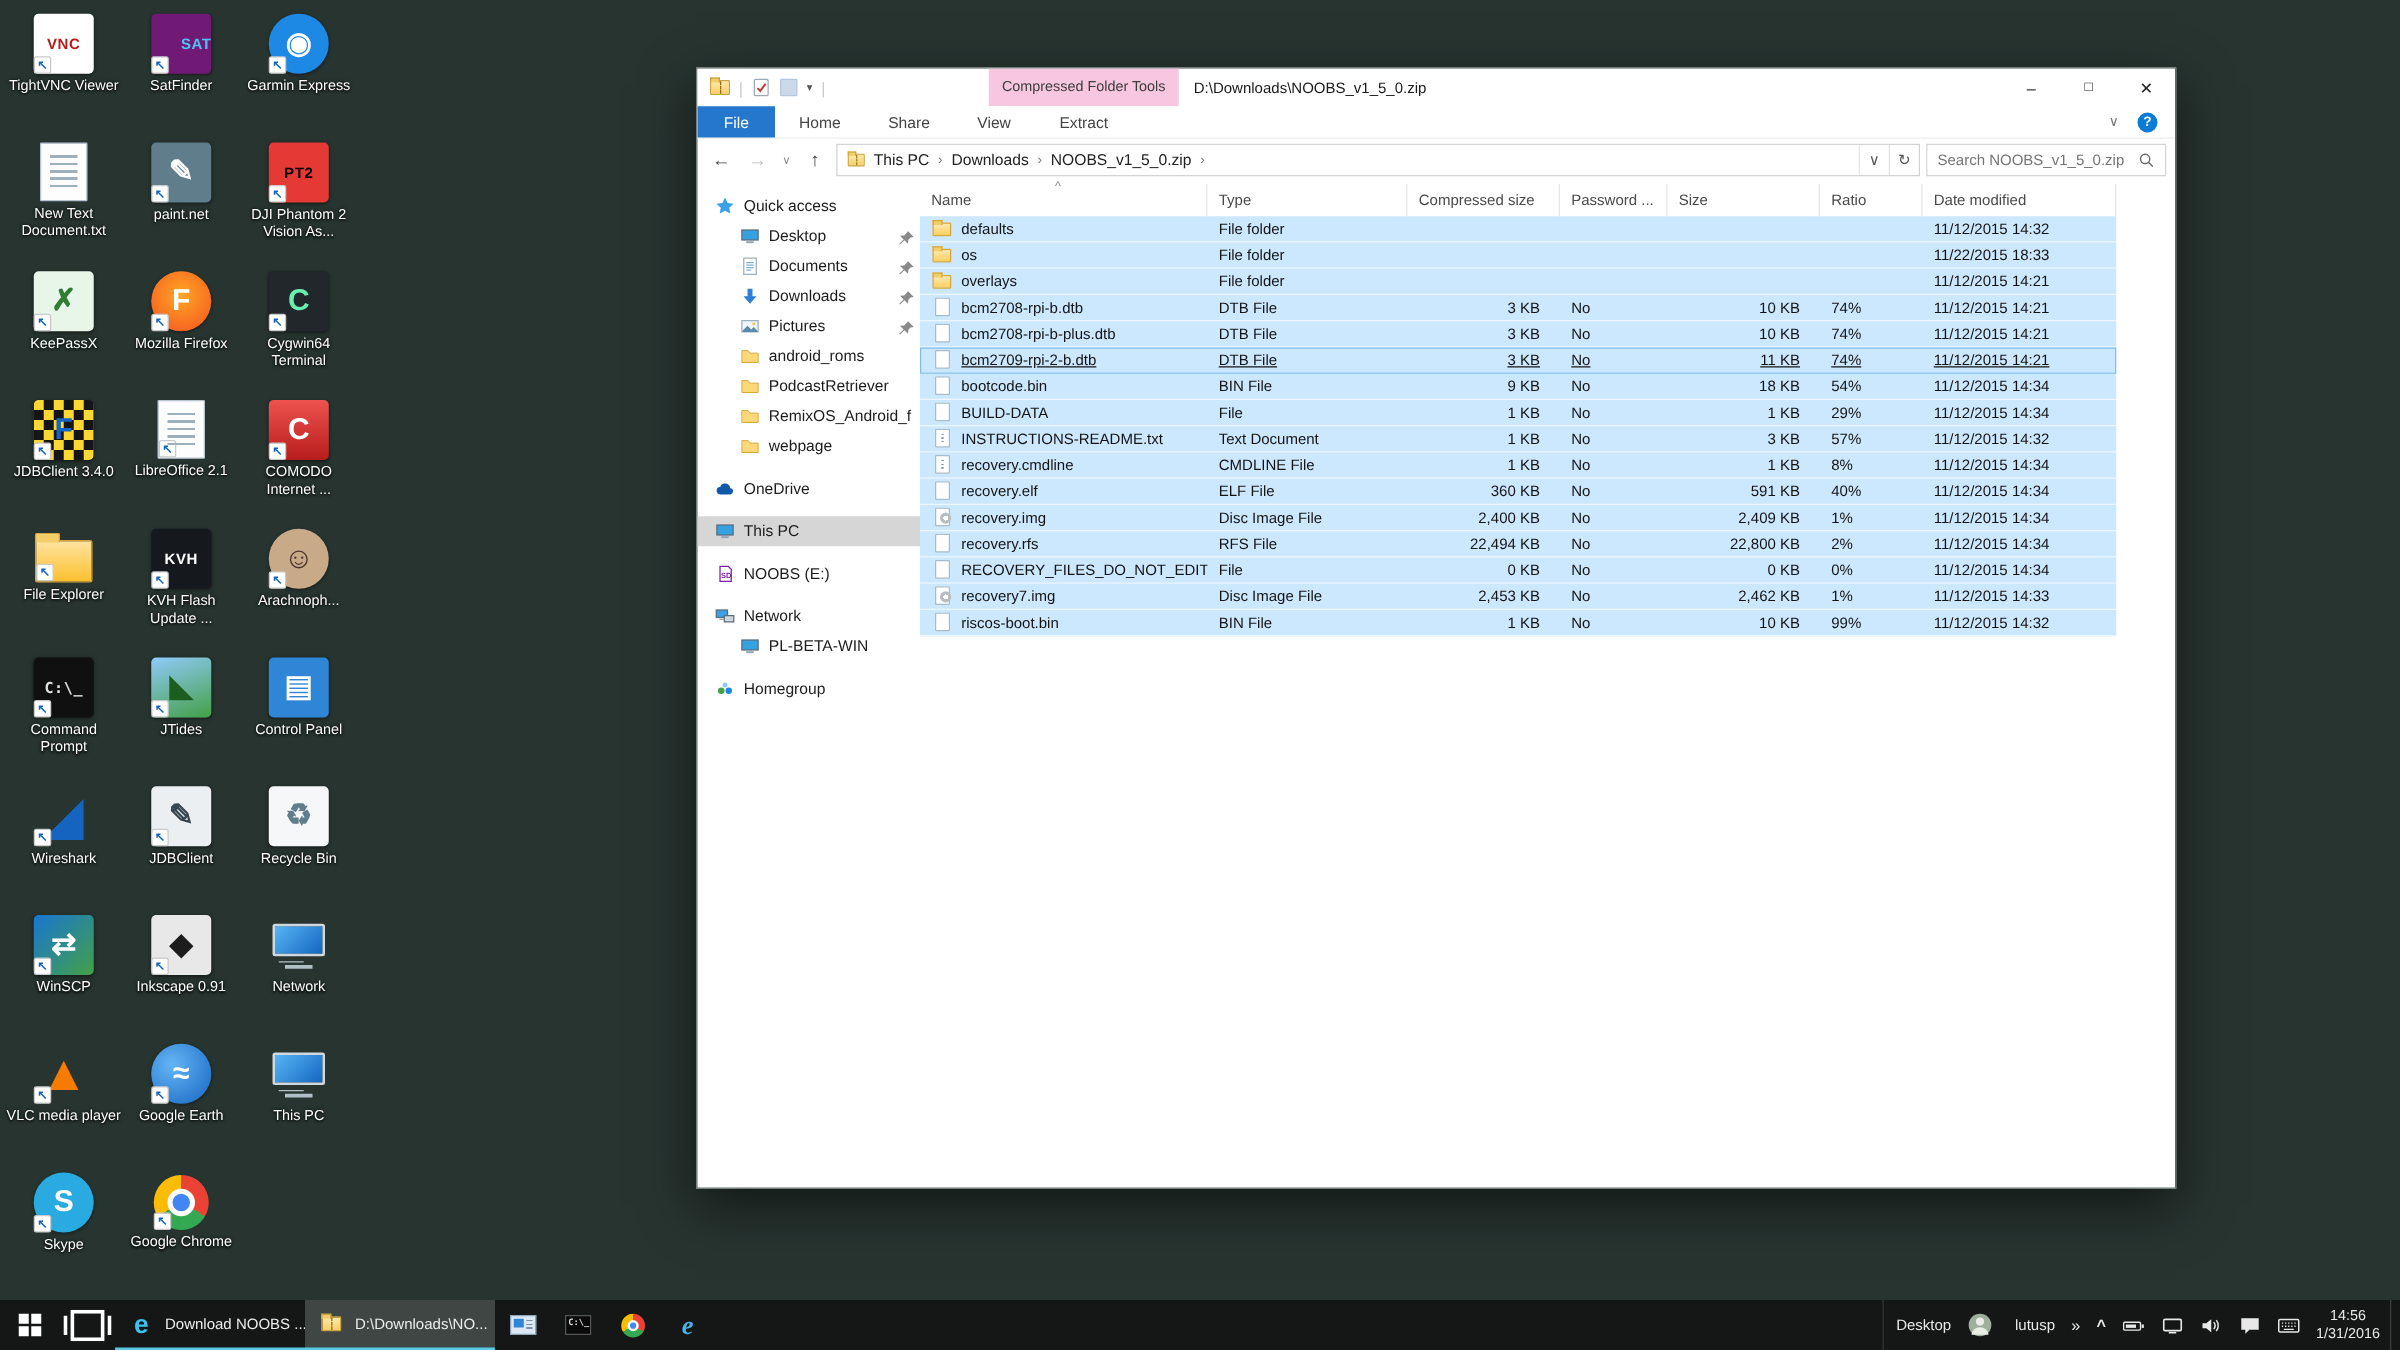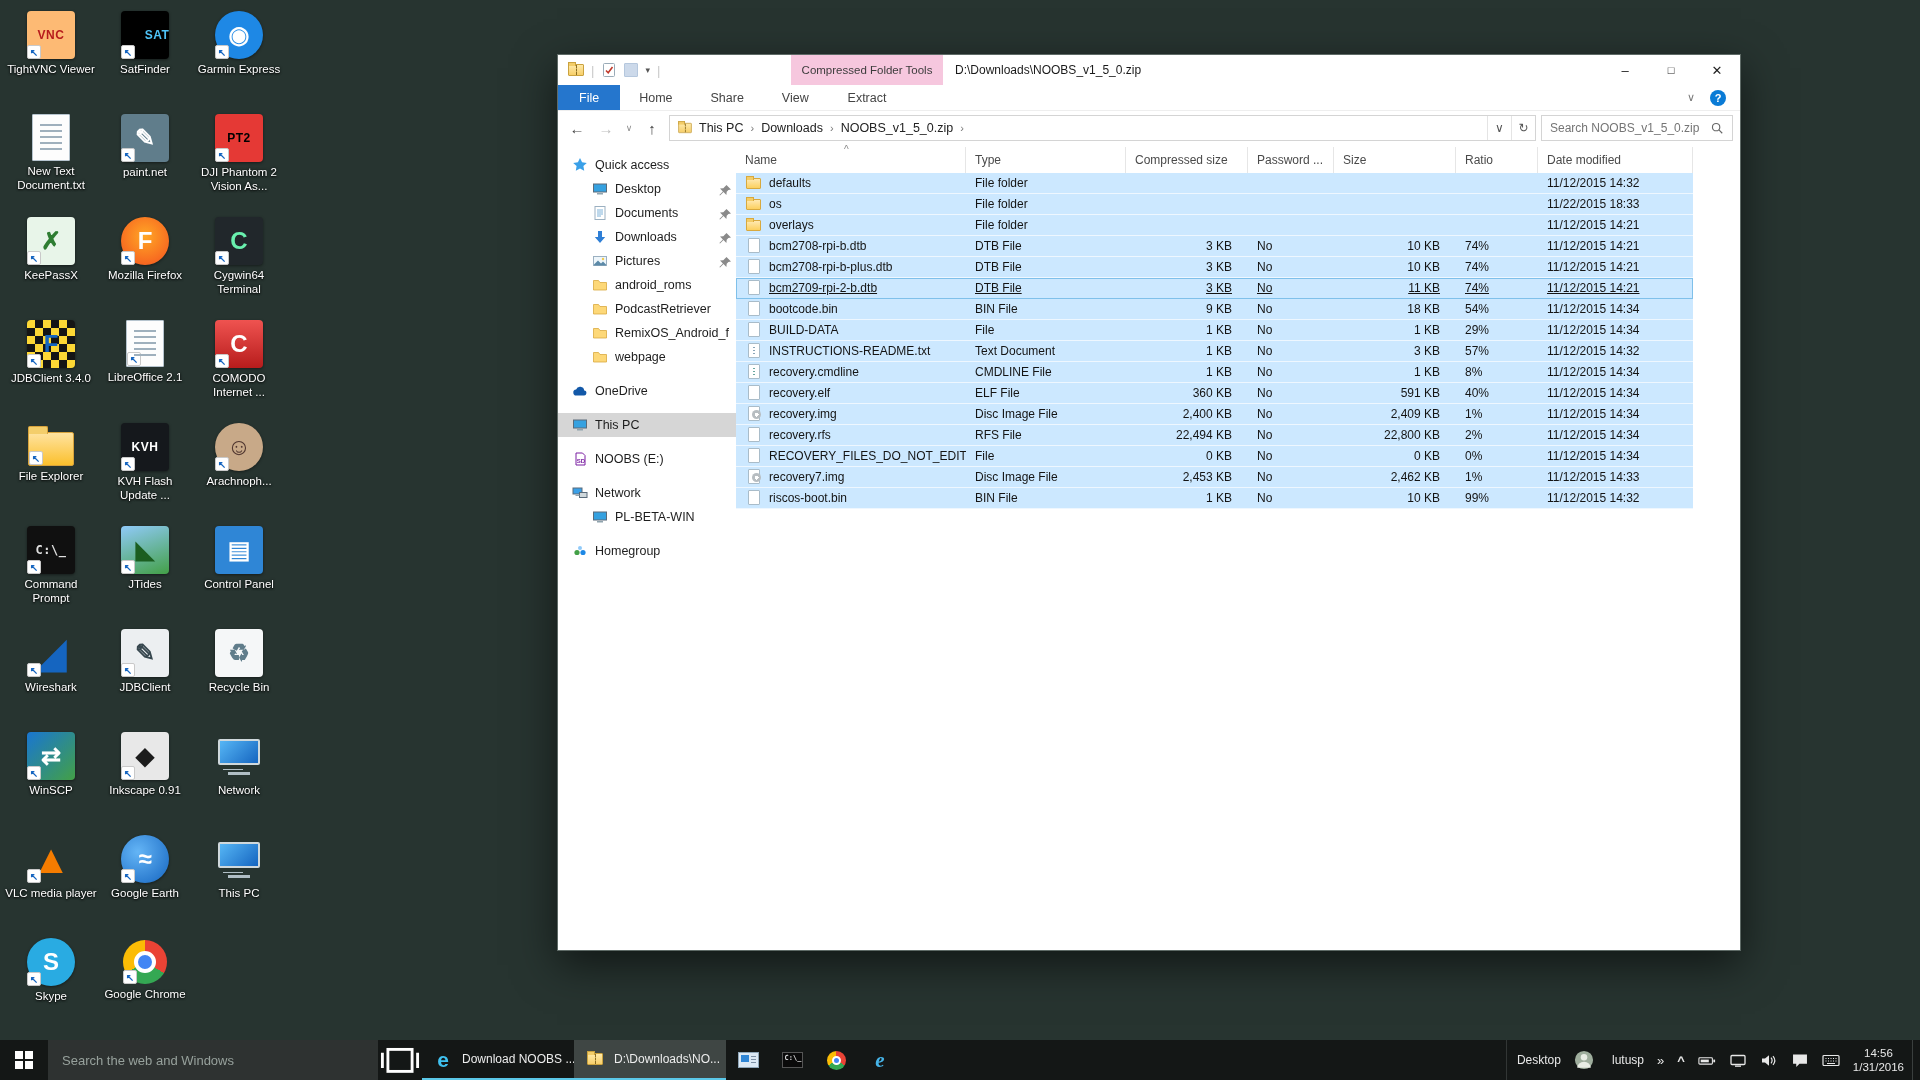--- a/index.html
+++ b/index.html
@@ -120,28 +120,28 @@
   .t-user svg{width:20px;height:20px}
   .clock{text-align:center;font-size:11.5px;line-height:1.25;padding-right:4px}
   .showdesk{width:8px;border-left:1px solid #3a3f3e}
 </style>
 </head>
 <body>
 
 <div>
   <div id="desktop-icons" class="desktop-icons">
       <div class="di">
-        <div class="di-tile edged" style="background: #fdba74;">
+        <div class="di-tile edged" style="background: #ffffff;">
           <span class="g small" style="color: rgb(183, 28, 28);">VNC</span>
           <span class="di-arrow">↖</span>
         </div>
         <div class="di-label">TightVNC Viewer</div>
       </div>
       <div class="di">
-        <div class="di-tile edged" style="background: #000000; padding-left: 24px;">
+        <div class="di-tile edged" style="background: #701a75; padding-left: 24px;">
           <span class="g small" style="color: rgb(79, 195, 247);">SAT</span>
           <span class="di-arrow">↖</span>
         </div>
         <div class="di-label">SatFinder</div>
       </div>
       <div class="di">
         <div class="di-tile round edged" style="background: rgb(30, 136, 229);">
           <span class="g" style="color: rgb(255, 255, 255);">◉</span>
           <span class="di-arrow">↖</span>
         </div>
@@ -780,23 +780,20 @@
   </div>
 
   <div class="taskbar">
     <div class="tb-start">
       <span class="winlogo">
           <i></i>
           <i></i>
           <i></i>
           <i></i>
         </span>
-    </div>
-    <div class="tb-search">
-      <input placeholder="Search the web and Windows" style="">
     </div>
     <div class="tb-taskview">
       <svg viewBox="0 0 20 14">
           <rect x="4.5" y="2" width="11" height="10" fill="none" stroke="#fff" stroke-width="1.3"></rect>
           <path d="M2 3.5v7M18 3.5v7" stroke="#fff" stroke-width="1.3"></path>
         </svg>
     </div>
     <div id="tb-buttons" style="display:flex">
         <div class="tb-btn">
           <span class="ic">

